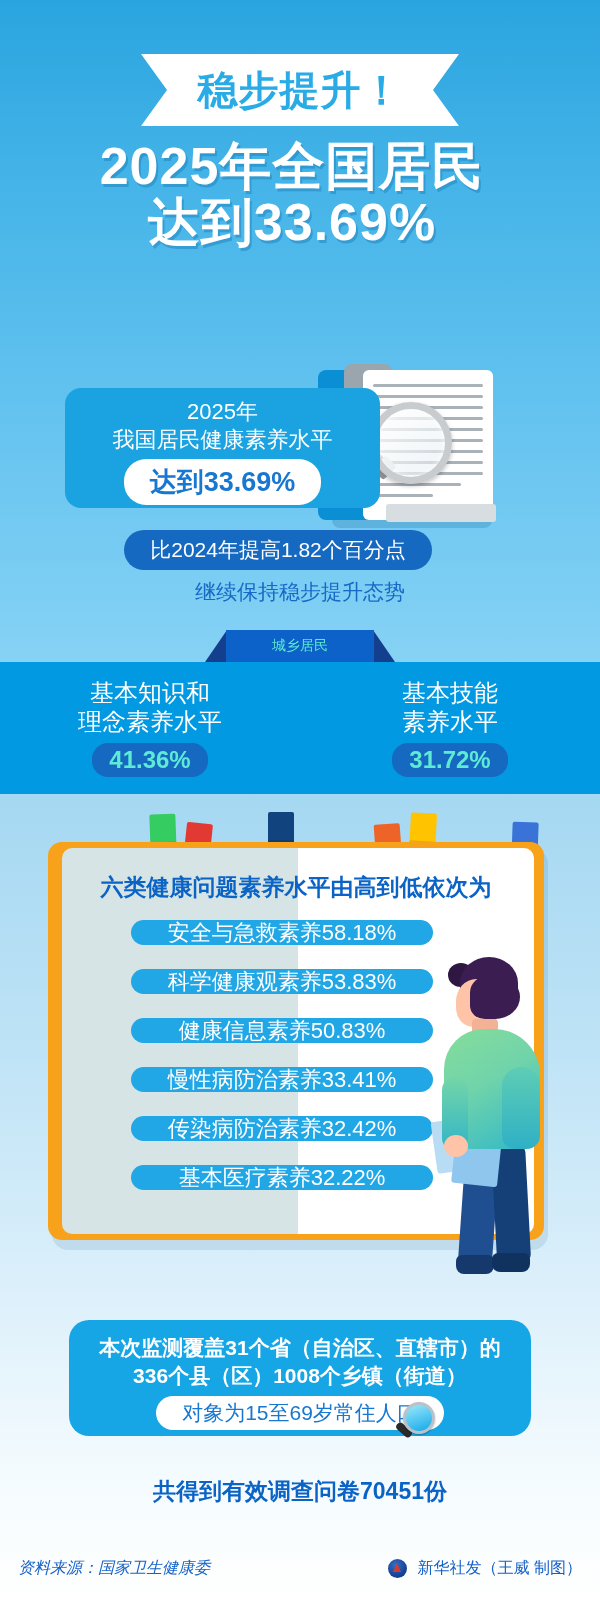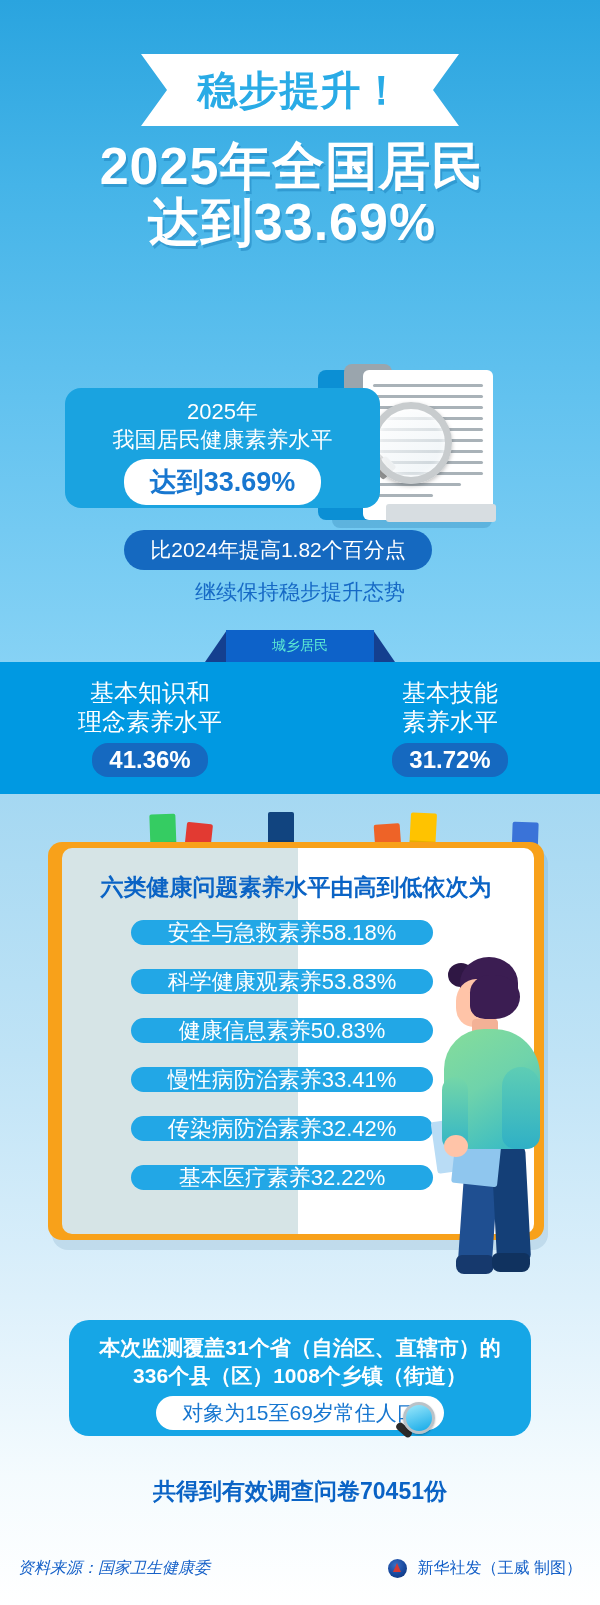--- a/index.html
+++ b/index.html
@@ -128,21 +128,21 @@
     display:flex;
   }
   .col{
     flex:1; position:relative;
     display:flex; flex-direction:column; align-items:center; justify-content:center;
   }
   .col.mid{ background:#0b93dc; }
   .col-t{ color:#ffffff; font-size:24px; line-height:1.2; text-align:right; white-space:nowrap; }
   .col-pill{
     margin-top:6px; background:#1569c0; border-radius:16px;
-    padding:3px 17px; color:#ffffff; font-size:24px; font-weight:bold;
+    padding:3px 17px; color:#5eead4; font-size:24px; font-weight:bold;
   }
 
   
   .tab{ position:absolute; width:26px; height:40px; border-radius:2px; }
   .tab i{ position:absolute; left:0; bottom:0; width:100%; height:30%;
           background:rgba(0,0,0,.10); border-radius:0 0 2px 2px; }
 
   
   .book-shadow{
     position:absolute; left:52px; top:848px; width:496px; height:402px;

